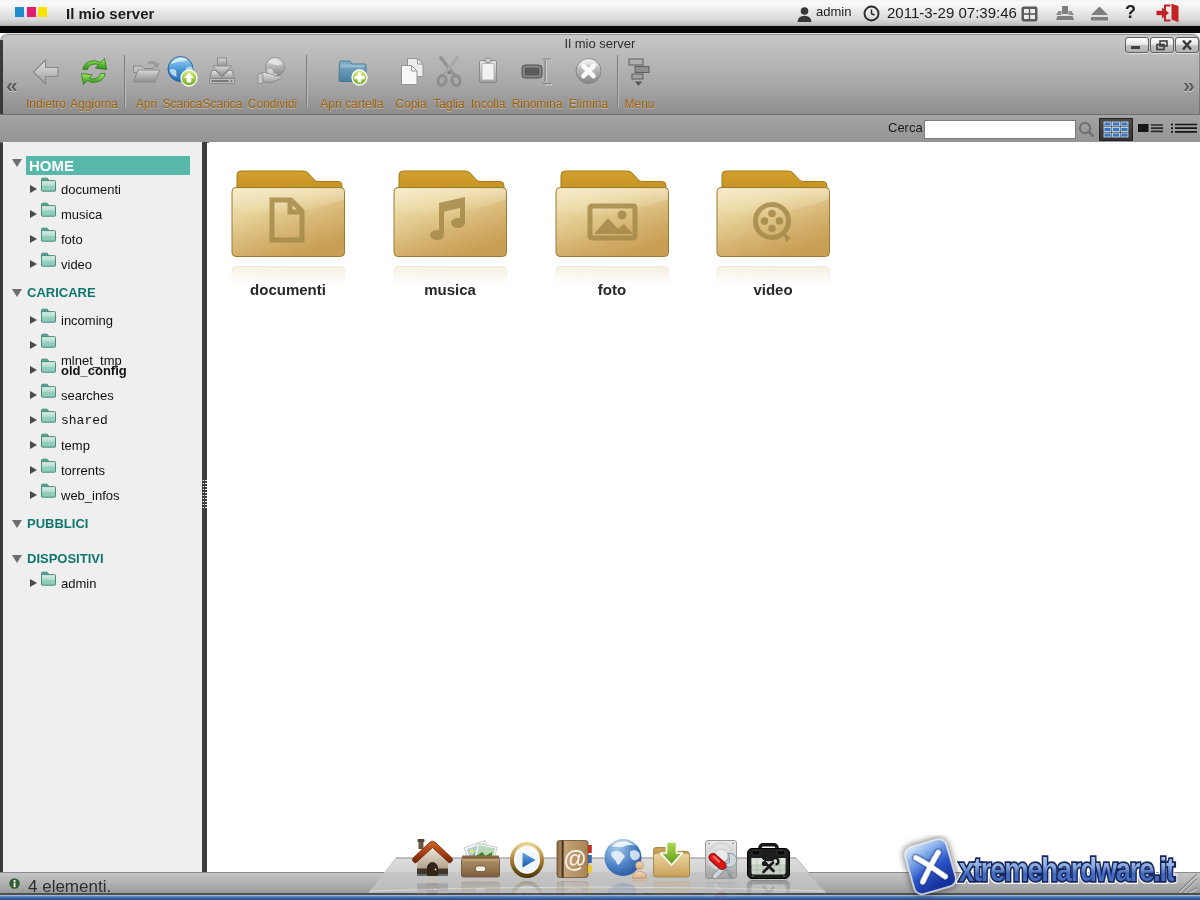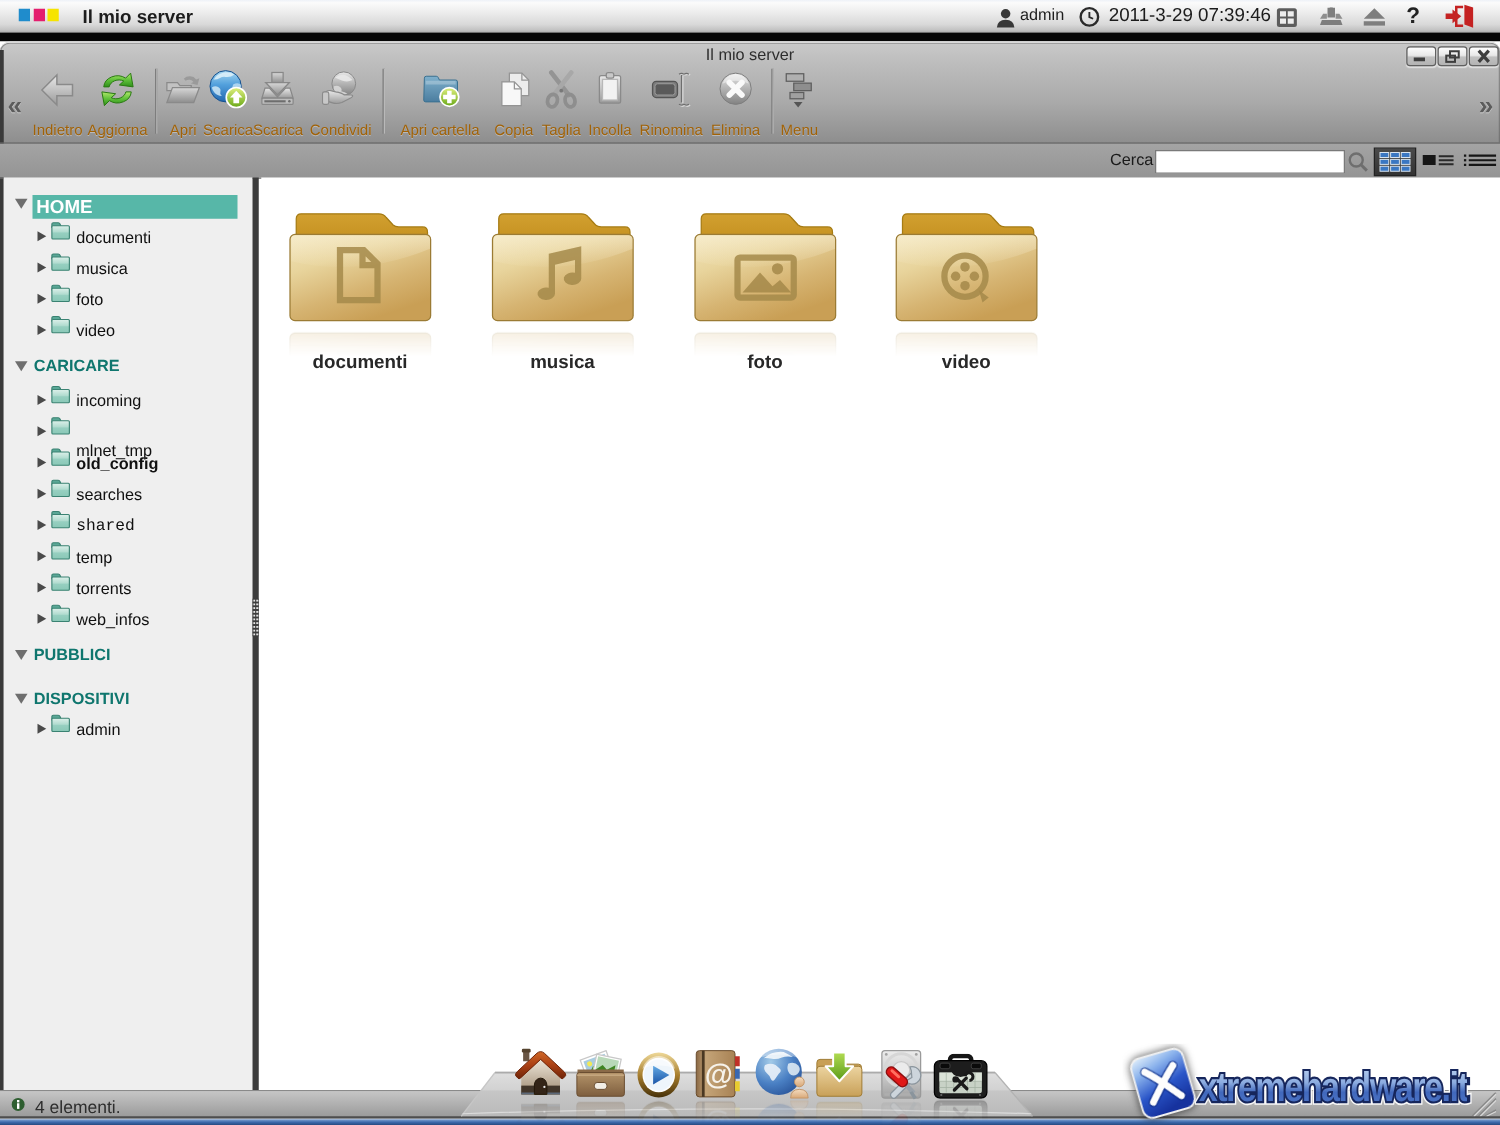--- a/index.html
+++ b/index.html
@@ -42,21 +42,21 @@
 .itxt{position:absolute;left:61px;top:0;font-size:13px;color:#101010;}
 .stxt{position:absolute;left:27px;top:0;}
 .sfold{position:absolute;left:40px;top:-2px;}
 
 .bigfold{position:absolute;top:169px;width:116px;height:92px;-webkit-box-reflect:below 1px linear-gradient(transparent 75%,rgba(0,0,0,.22) 100%);}
 .flabel{position:absolute;top:281px;width:116px;text-align:center;font-size:15px;font-weight:bold;color:#282828;}
 
 #statusbar{left:0;top:872px;width:1200px;height:21px;background:linear-gradient(#c6c6c6,#999999);border-top:1px solid #8a8a8a;}
 #statusdark{left:0;top:893px;width:1200px;height:2px;background:#4e4e4e;}
 #bluebar{left:0;top:895px;width:1200px;height:5px;background:linear-gradient(#c2cfe2 0%,#5f87c0 30%,#3a66a8 60%,#274a80 100%);}
-#stxt{position:absolute;left:28px;top:877px;font-size:14px;color:#2e2e2e;}
+#stxt{position:absolute;left:28px;top:877px;font-size:17px;color:#2e2e2e;}
 .dock{position:absolute;-webkit-box-reflect:below 1px linear-gradient(transparent 55%,rgba(0,0,0,.28) 100%);}
 
 #xlogo{position:absolute;left:903px;top:839px;width:56px;height:56px;}
 #xtext{position:absolute;left:959px;top:851px;width:230px;height:42px;}
 .xt{position:absolute;left:0;top:0;font-size:33px;font-weight:bold;letter-spacing:-1.5px;white-space:nowrap;
   transform:scaleX(.83);transform-origin:0 0;}
 </style>
 </head>
 <body>
 <div class="abs" id="topbar">

